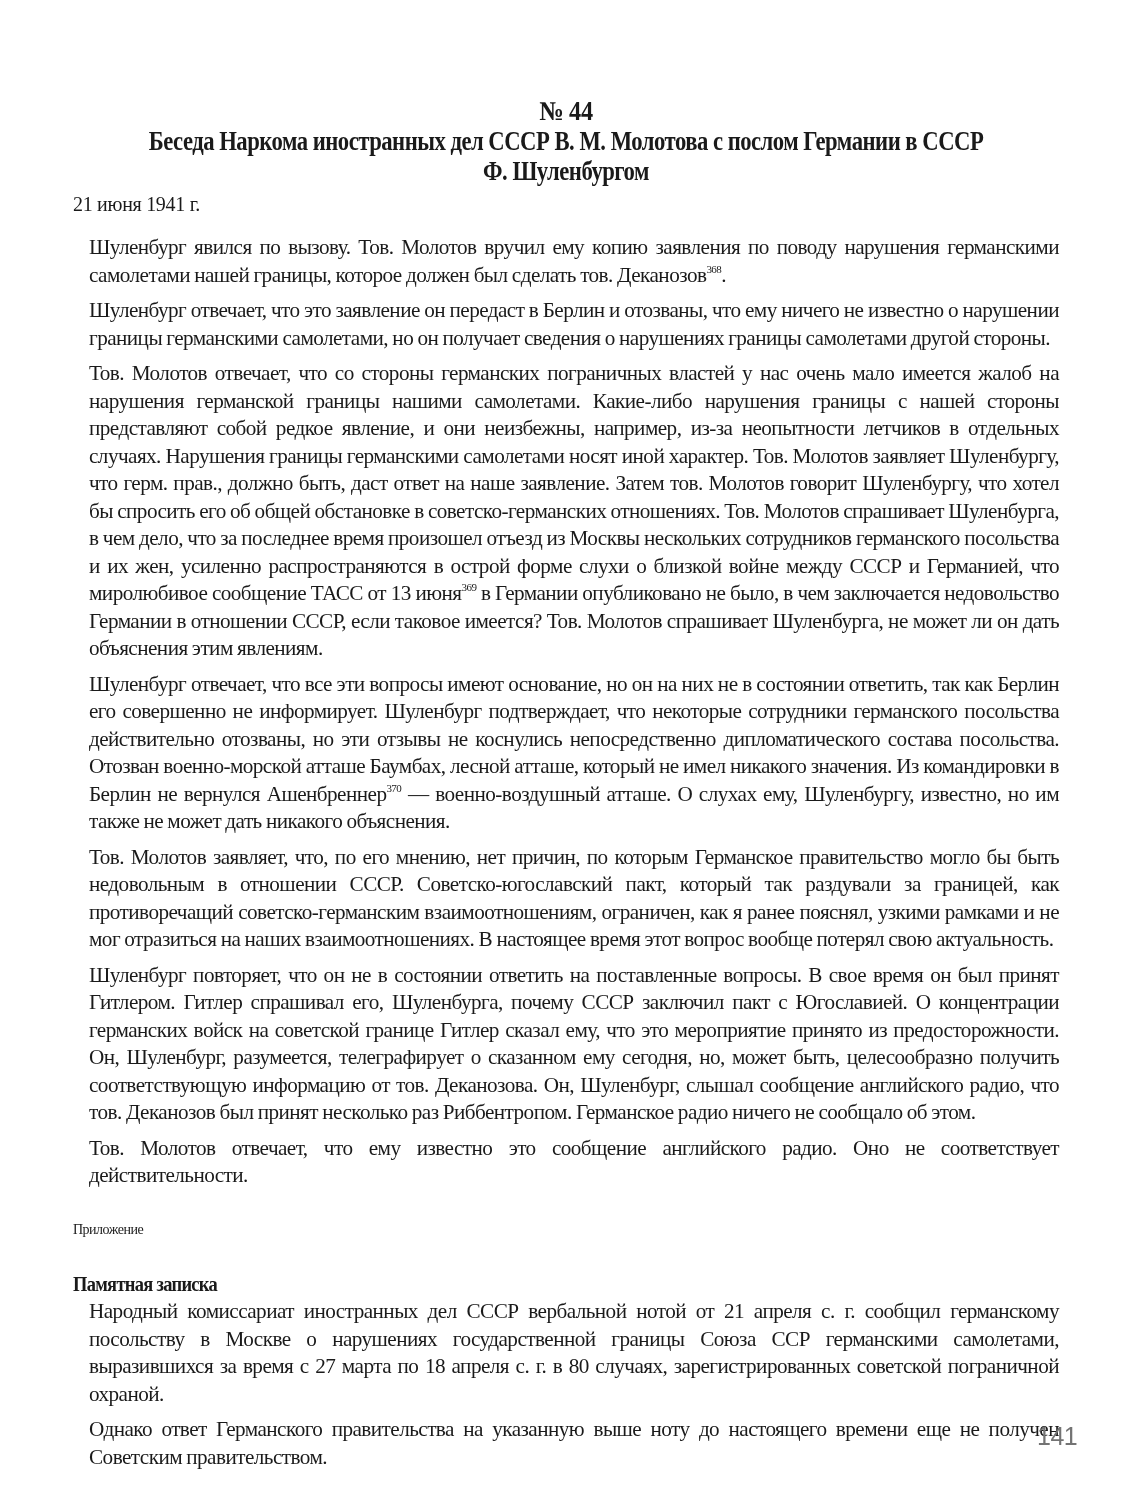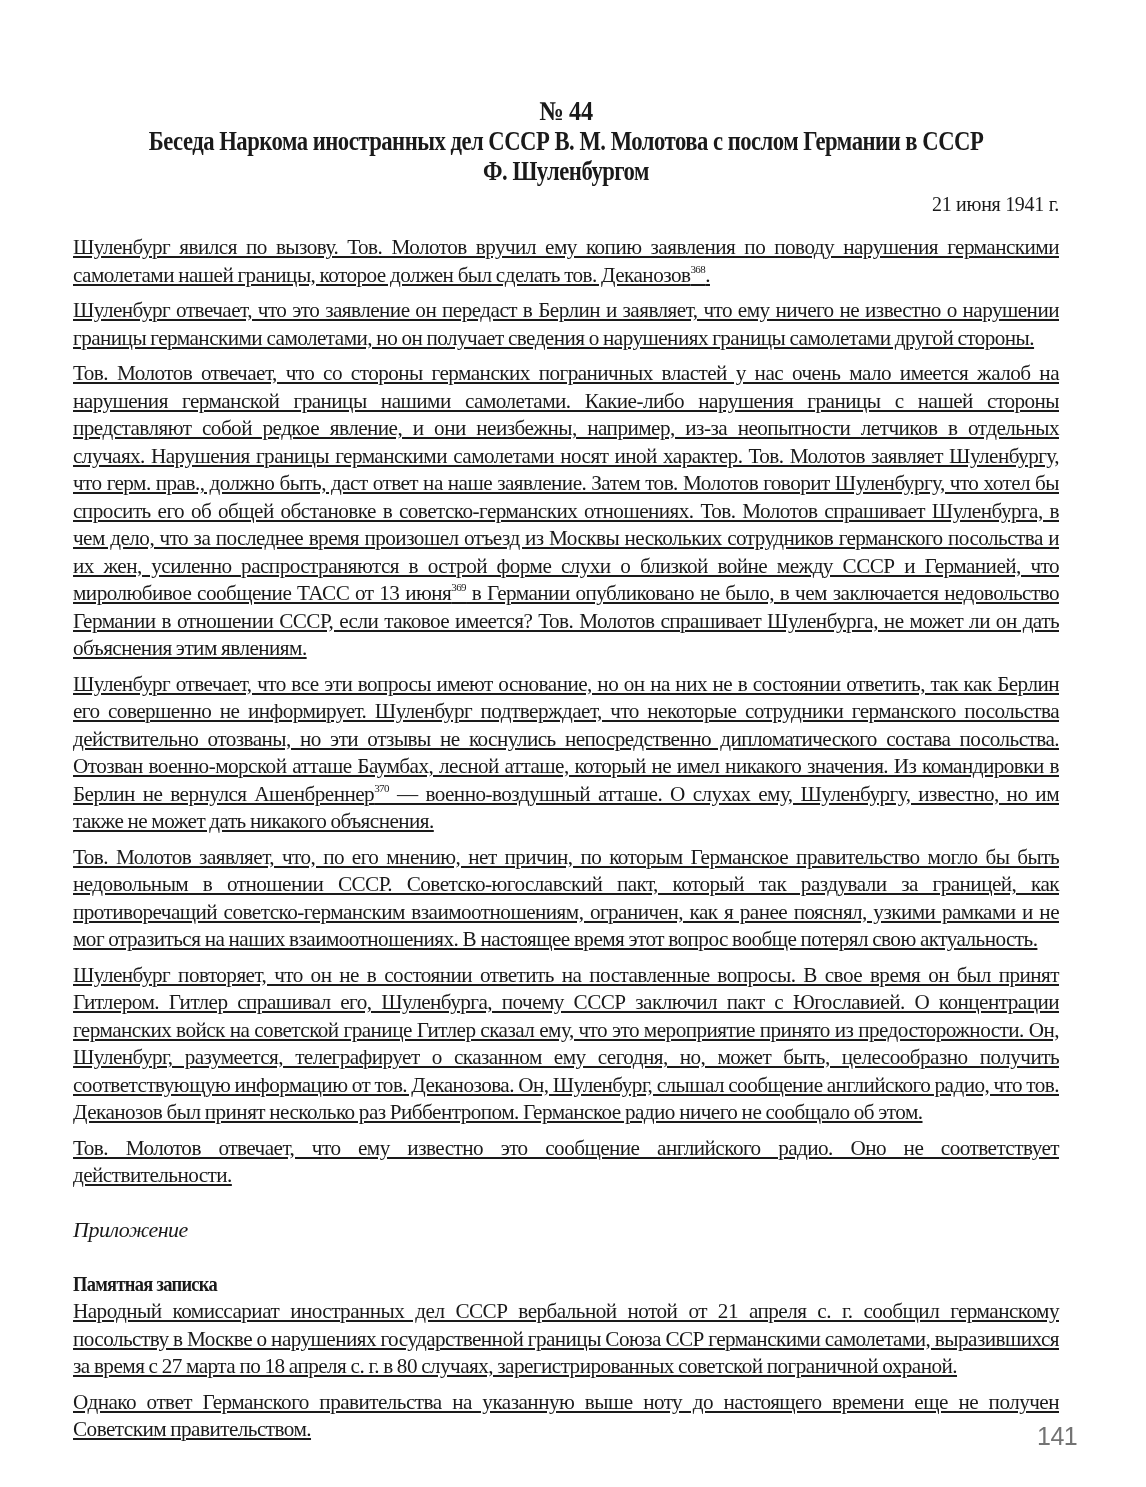--- a/index.html
+++ b/index.html
@@ -34,50 +34,47 @@
       text-align: center;
       font-weight: bold;
       font-size: 27px;
       line-height: 30px;
       letter-spacing: -0.6px;
       margin: 0 -40px;
       transform: scaleX(0.84);
       transform-origin: center;
     }
     .doc-date {
-      text-align: right;
       font-size: 20px;
       line-height: 24px;
       margin-top: 6px;
       letter-spacing: -0.3px;
     }
     .body-text {
       margin-top: 18px;
     }
     .para {
       font-size: 21.2px;
       line-height: 27.5px;
       text-align: justify;
       text-indent: 0;
-      margin: 0 0 8px 0;
+      margin: 0 0 8px 16px;
       letter-spacing: -0.55px;
       word-spacing: -0.5px;
-      text-decoration: underline;
     }
     .para sup {
       font-size: 11px;
       line-height: 0;
       vertical-align: 9px;
     }
     .appendix-label {
-      font-size: 22px;
+      font-size: 14px;
       line-height: 27.5px;
       margin: 26px 0 0 0;
       letter-spacing: -0.5px;
-      font-style: italic;
     }
     .memo-heading {
       font-size: 21px;
       line-height: 27px;
       font-weight: bold;
       margin: 28px 0 0 0;
       letter-spacing: -0.8px;
       transform: scaleX(0.88);
       transform-origin: left;
     }
@@ -98,21 +95,21 @@
   <div class="doc-number">№ 44</div>
   <div class="doc-title">Беседа Наркома иностранных дел СССР В. М. Молотова с послом Германии в СССР</div>
   <div class="doc-title">Ф. Шуленбургом</div>
   <div class="doc-date">21 июня 1941 г.</div>
 
   <div class="body-text">
     <p class="para">
       <span>Шуленбург явился по вызову. Тов. Молотов вручил ему копию заявления по поводу нарушения германскими самолетами нашей границы, которое должен был сделать тов. Деканозов</span><sup>368</sup><span>.</span>
     </p>
     <p class="para">
-      <span>Шуленбург отвечает, что это заявление он передаст в Берлин и заявляет, что ему ничего не известно о нарушении границы германскими самолетами, но он получает сведения о нарушениях границы самолетами другой стороны.</span>
+      <span>Шуленбург отвечает, что это заявление он передаст в Берлин и отозваны, что ему ничего не известно о нарушении границы германскими самолетами, но он получает сведения о нарушениях границы самолетами другой стороны.</span>
     </p>
     <p class="para">
       <span>Тов. Молотов отвечает, что со стороны германских пограничных властей у нас очень мало имеется жалоб на нарушения германской границы нашими самолетами. Какие-либо нарушения границы с нашей стороны представляют собой редкое явление, и они неизбежны, например, из-за неопытности летчиков в отдельных случаях. Нарушения границы германскими самолетами носят иной характер. Тов. Молотов заявляет Шуленбургу, что герм. прав., должно быть, даст ответ на наше заявление. Затем тов. Молотов говорит Шуленбургу, что хотел бы спросить его об общей обстановке в советско-германских отношениях. Тов. Молотов спрашивает Шуленбурга, в чем дело, что за последнее время произошел отъезд из Москвы нескольких сотрудников германского посольства и их жен, усиленно распространяются в острой форме слухи о близкой войне между СССР и Германией, что миролюбивое сообщение ТАСС от 13 июня</span><sup>369</sup><span> в Германии опубликовано не было, в чем заключается недовольство Германии в отношении СССР, если таковое имеется? Тов. Молотов спрашивает Шуленбурга, не может ли он дать объяснения этим явлениям.</span>
     </p>
     <p class="para">
       <span>Шуленбург отвечает, что все эти вопросы имеют основание, но он на них не в состоянии ответить, так как Берлин его совершенно не информирует. Шуленбург подтверждает, что некоторые сотрудники германского посольства действительно отозваны, но эти отзывы не коснулись непосредственно дипломатического состава посольства. Отозван военно-морской атташе Баумбах, лесной атташе, который не имел никакого значения. Из командировки в Берлин не вернулся Ашенбреннер</span><sup>370</sup><span> — военно-воздушный атташе. О слухах ему, Шуленбургу, известно, но им также не может дать никакого объяснения.</span>
     </p>
     <p class="para">
       <span>Тов. Молотов заявляет, что, по его мнению, нет причин, по которым Германское правительство могло бы быть недовольным в отношении СССР. Советско-югославский пакт, который так раздували за границей, как противоречащий советско-германским взаимоотношениям, ограничен, как я ранее пояснял, узкими рамками и не мог отразиться на наших взаимоотношениях. В настоящее время этот вопрос вообще потерял свою актуальность.</span>
     </p>

